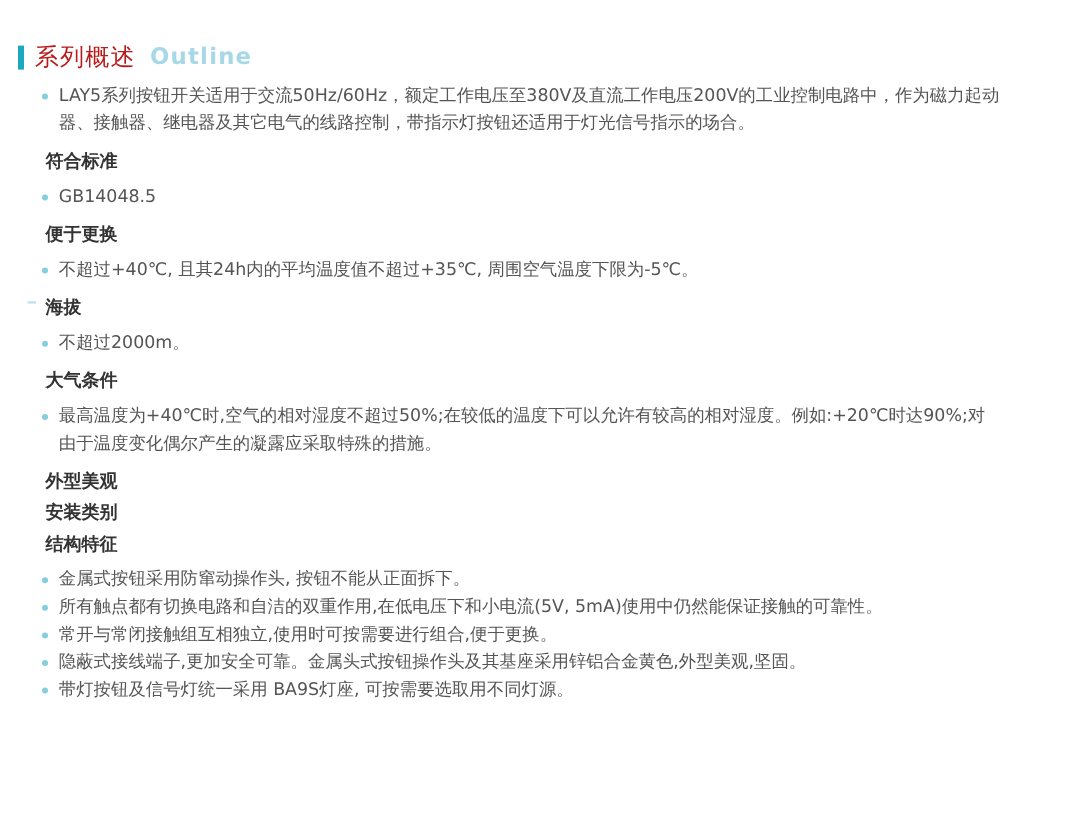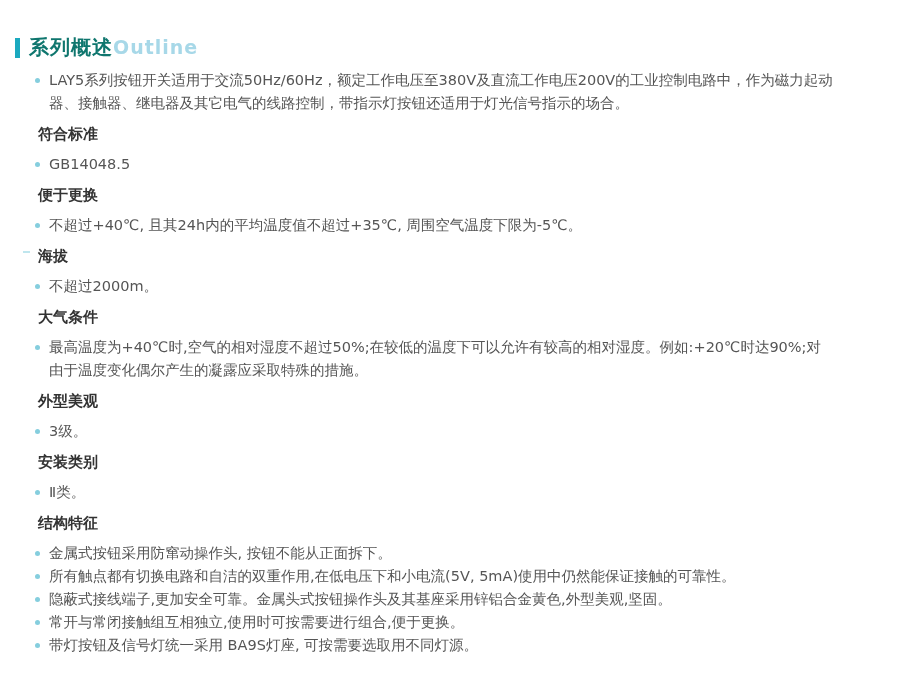--- a/index.html
+++ b/index.html
@@ -25,30 +25,30 @@
   }
   .accent-bar {
     display: inline-block;
     width: 5px; height: 20px;
     background: #1ba9bf;
     margin-right: 9px;
     flex: 0 0 auto;
   }
   .title-cn {
     font-size: 20px;
-    font-weight: 700;
-    color: #0f766e;
+    font-weight: 400;
+    color: #b91c1c;
     letter-spacing: 1px;
     line-height: 21px;
   }
   .title-en {
     font-size: 19px;
     font-weight: 600;
     color: #a7d8e8;
-    margin-left: 0;
+    margin-left: 12px;
     letter-spacing: 1px;
     line-height: 21px;
   }
   
   .content {
     padding: 0 56px 0 24px;
   }
   ul.bullet-list {
     list-style: none;
     margin: 11px; padding: 0;
@@ -141,56 +141,44 @@
       <ul class="bullet-list para">
         <li>
           <span class="dot"></span>
           <span>最高温度为+40℃时,空气的相对湿度不超过50%;在较低的温度下可以允许有较高的相对湿度。例如:+20℃时达90%;对由于温度变化偶尔产生的凝露应采取特殊的措施。</span>
         </li>
       </ul>
     </div>
 
     <div class="section">
       <div class="section-heading">外型美观</div>
-      <ul class="bullet-list">
-        <li>
-          <span class="dot"></span>
-          <span>3级。</span>
-        </li>
-      </ul>
     </div>
 
     <div class="section">
       <div class="section-heading">安装类别</div>
-      <ul class="bullet-list">
-        <li>
-          <span class="dot"></span>
-          <span>Ⅱ类。</span>
-        </li>
-      </ul>
     </div>
 
     <div class="section section-structure">
       <div class="section-heading">结构特征</div>
       <ul class="bullet-list">
         <li>
           <span class="dot"></span>
           <span>金属式按钮采用防窜动操作头, 按钮不能从正面拆下。</span>
         </li>
         <li>
           <span class="dot"></span>
           <span>所有触点都有切换电路和自洁的双重作用,在低电压下和小电流(5V, 5mA)使用中仍然能保证接触的可靠性。</span>
         </li>
         <li>
           <span class="dot"></span>
-          <span>隐蔽式接线端子,更加安全可靠。金属头式按钮操作头及其基座采用锌铝合金黄色,外型美观,坚固。</span>
+          <span>常开与常闭接触组互相独立,使用时可按需要进行组合,便于更换。</span>
         </li>
         <li>
           <span class="dot"></span>
-          <span>常开与常闭接触组互相独立,使用时可按需要进行组合,便于更换。</span>
+          <span>隐蔽式接线端子,更加安全可靠。金属头式按钮操作头及其基座采用锌铝合金黄色,外型美观,坚固。</span>
         </li>
         <li>
           <span class="dot"></span>
           <span>带灯按钮及信号灯统一采用 BA9S灯座, 可按需要选取用不同灯源。</span>
         </li>
       </ul>
     </div>
 
   </div>
 

